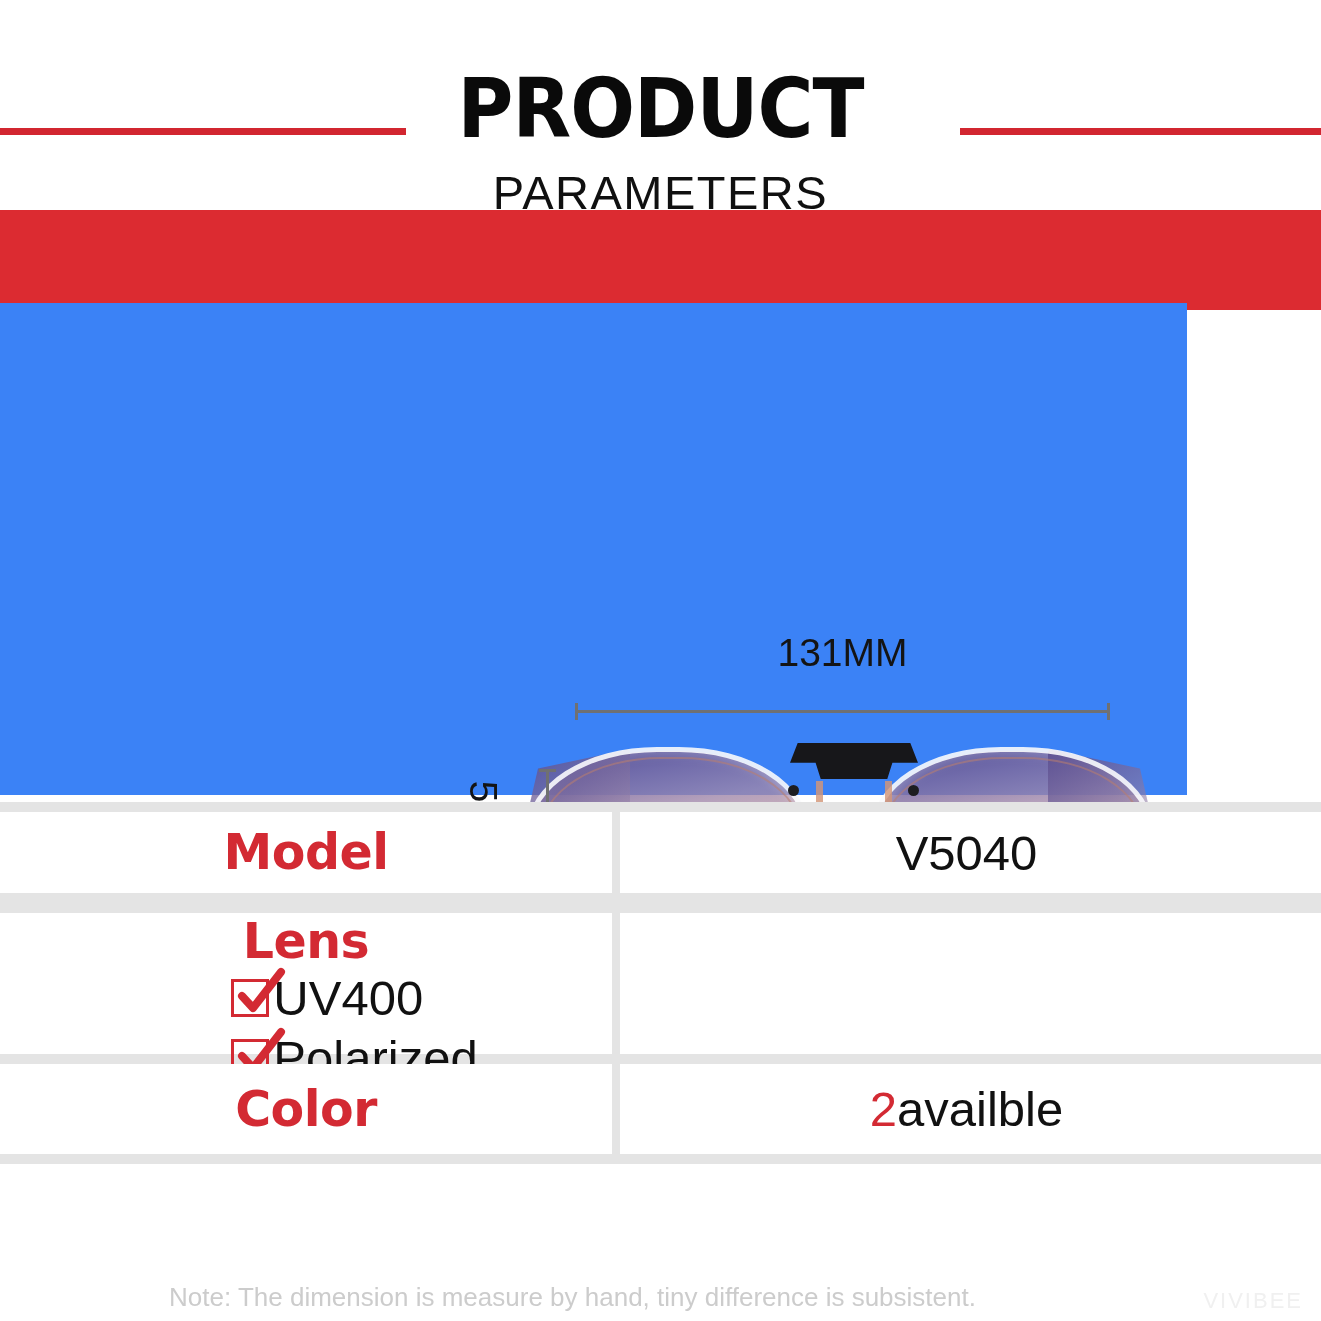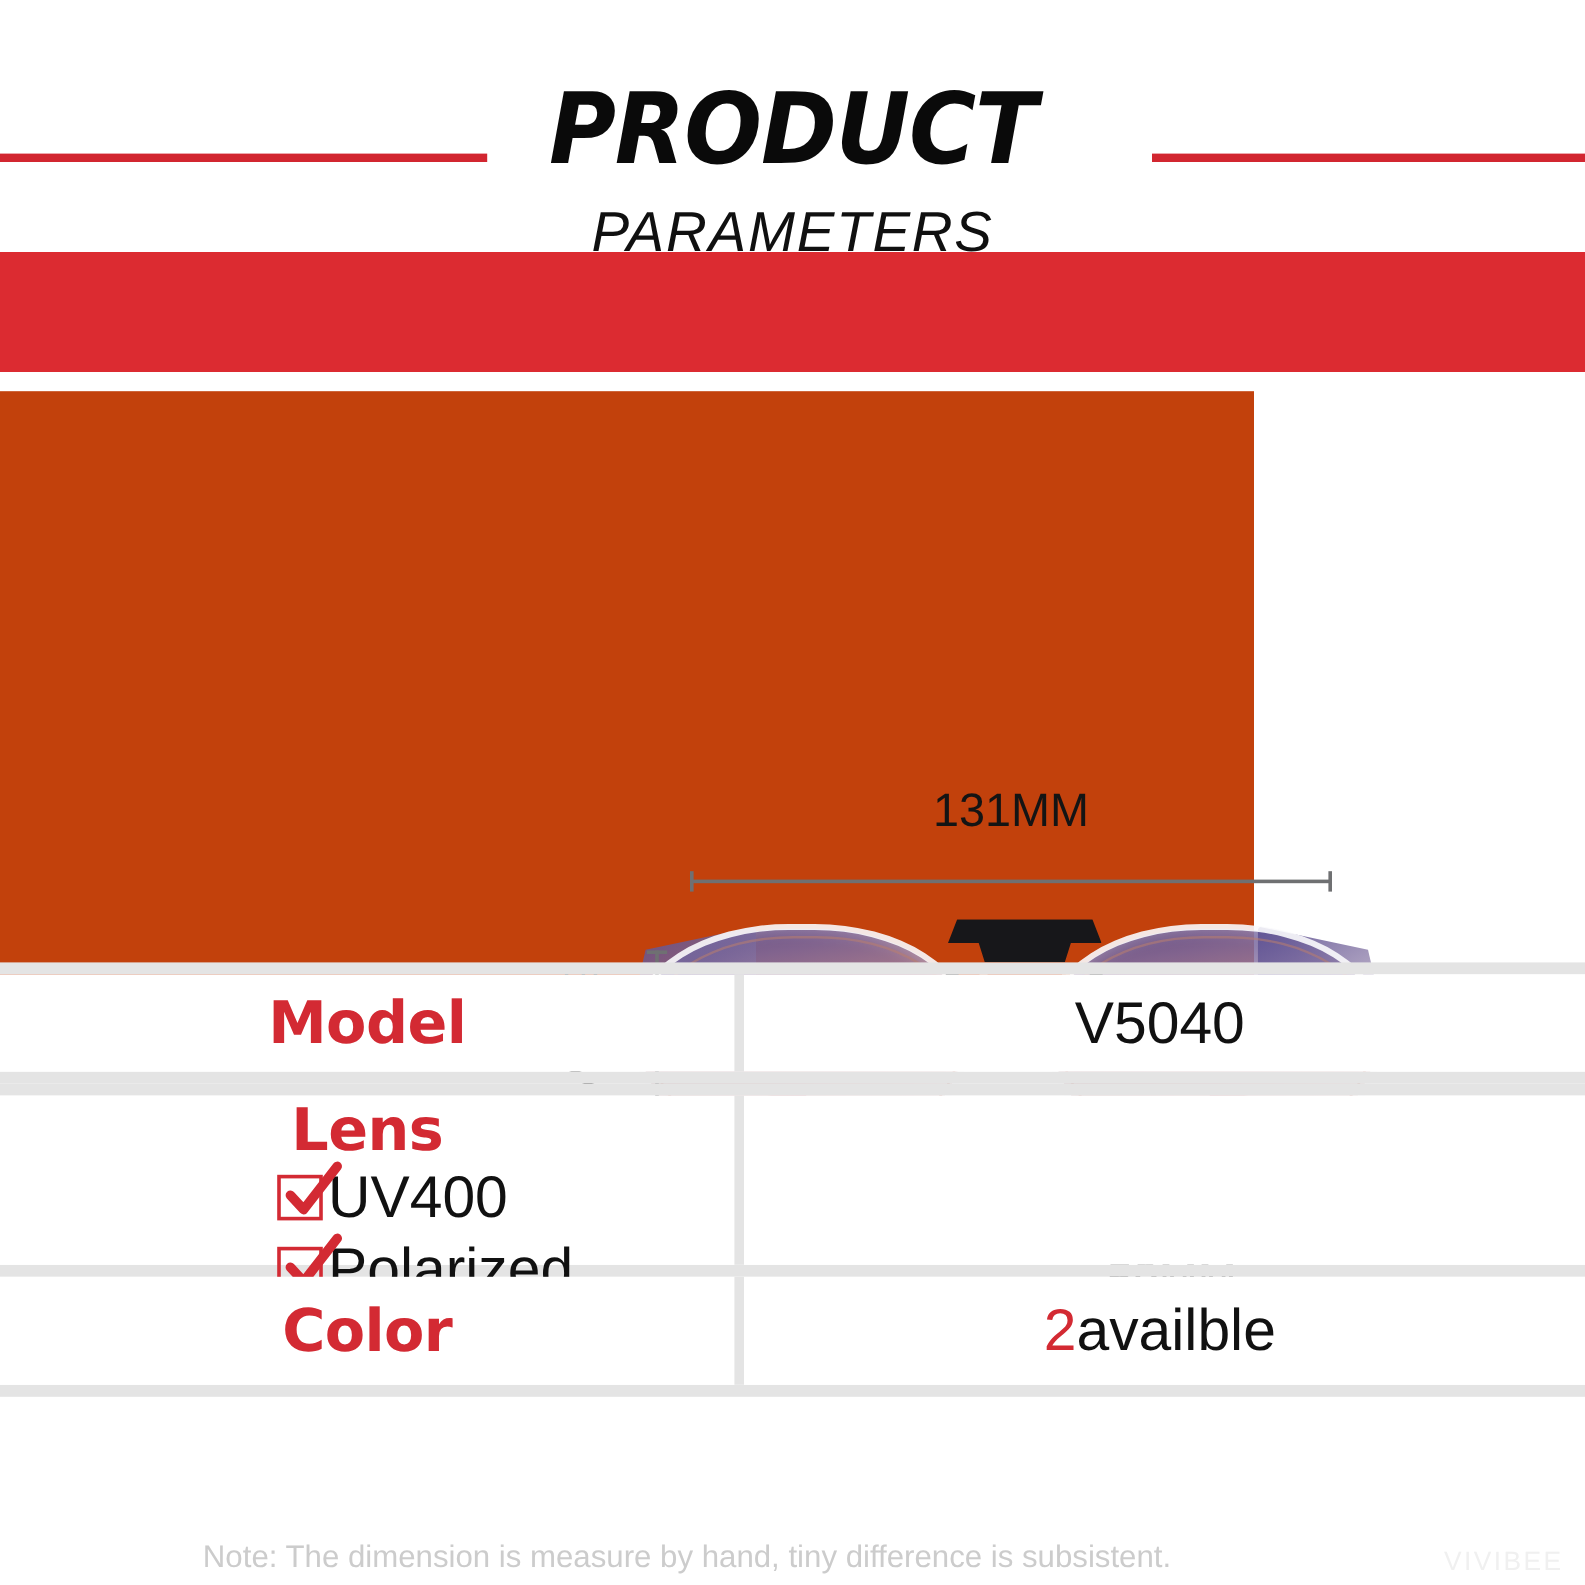--- a/index.html
+++ b/index.html
@@ -4,21 +4,21 @@
 <style>
   * { margin:0; padding:0; box-sizing:border-box; }
   html,body { background:#fff; }
   body {
     width:1321px; height:1321px;
     font-family:"Liberation Sans", sans-serif;
     position:relative; overflow:hidden;
   }
 
   
-  #header { position:absolute; left:0; top:0; width:1321px; height:310px;font-style:italic; }
+  #header { position:absolute; left:0; top:0; width:1321px; height:310px; }
 
   .rule-left {
     position:absolute; left:0; top:128px; width:406px; height:7px;
     background:#D22630;
   }
   .rule-right {
     position:absolute; left:960px; top:128px; width:361px; height:7px;
     background:#D22630;
   }
 
@@ -44,21 +44,21 @@
     color:#101010;
     margin-top:16px;
   }
 
   .red-band {
     position:absolute; left:0; top:210px; width:1321px; height:100px;
     background:#DC2B31;
   }
 
   
-  #size-section { position:absolute; left:0; top:326px; width:1045px; height:492px; background:#c2410c; }
+  #size-section { position:absolute; left:0; top:303px; width:1187px; height:492px; background:#3b82f6; }
 
   
   #glasses { position:absolute; left:520px; top:430px; width:640px; height:250px; }
 
   .temple {
     position:absolute; height:9px; border-radius:5px;
   }
   .temple.left {
     left:-8px; top:150px; width:160px;
     background:linear-gradient(90deg, rgba(244,200,205,0.25), rgba(235,170,180,0.85));

